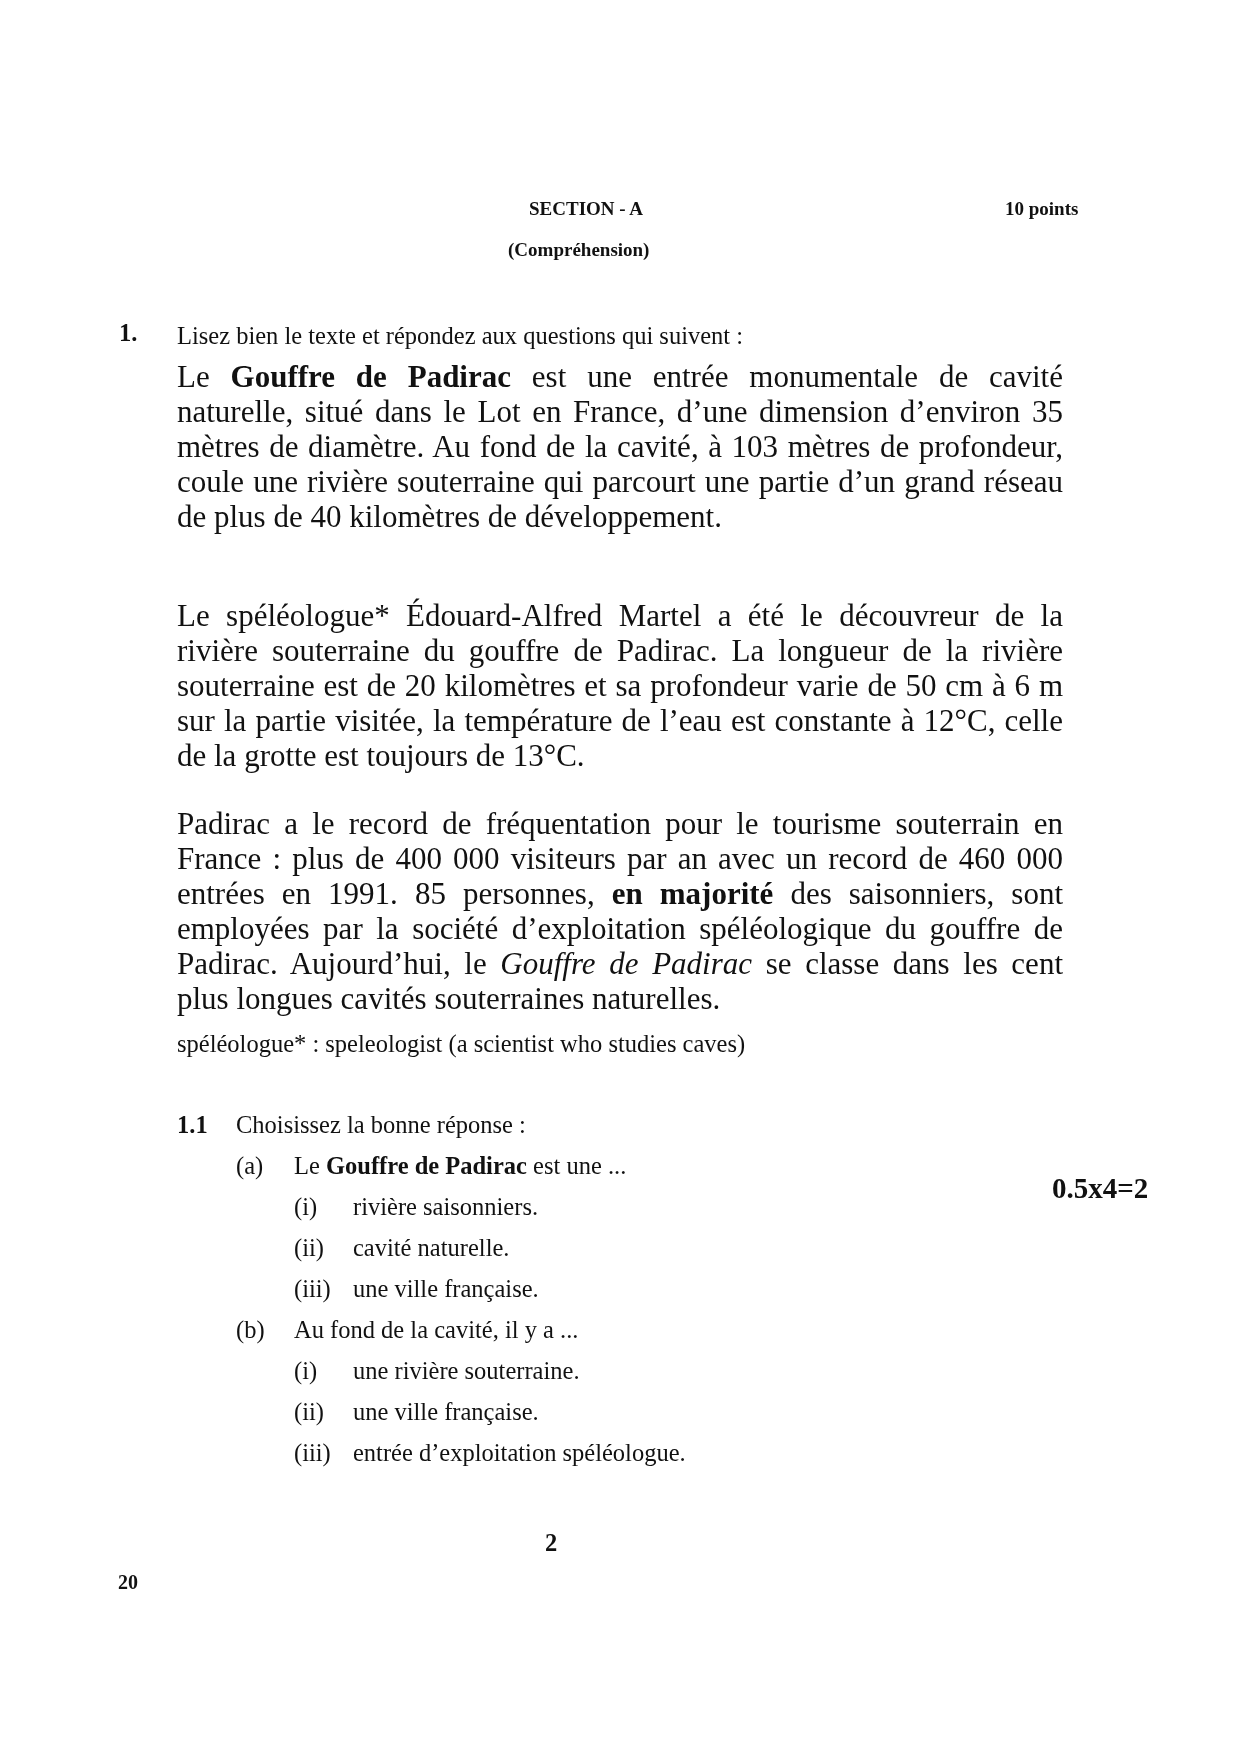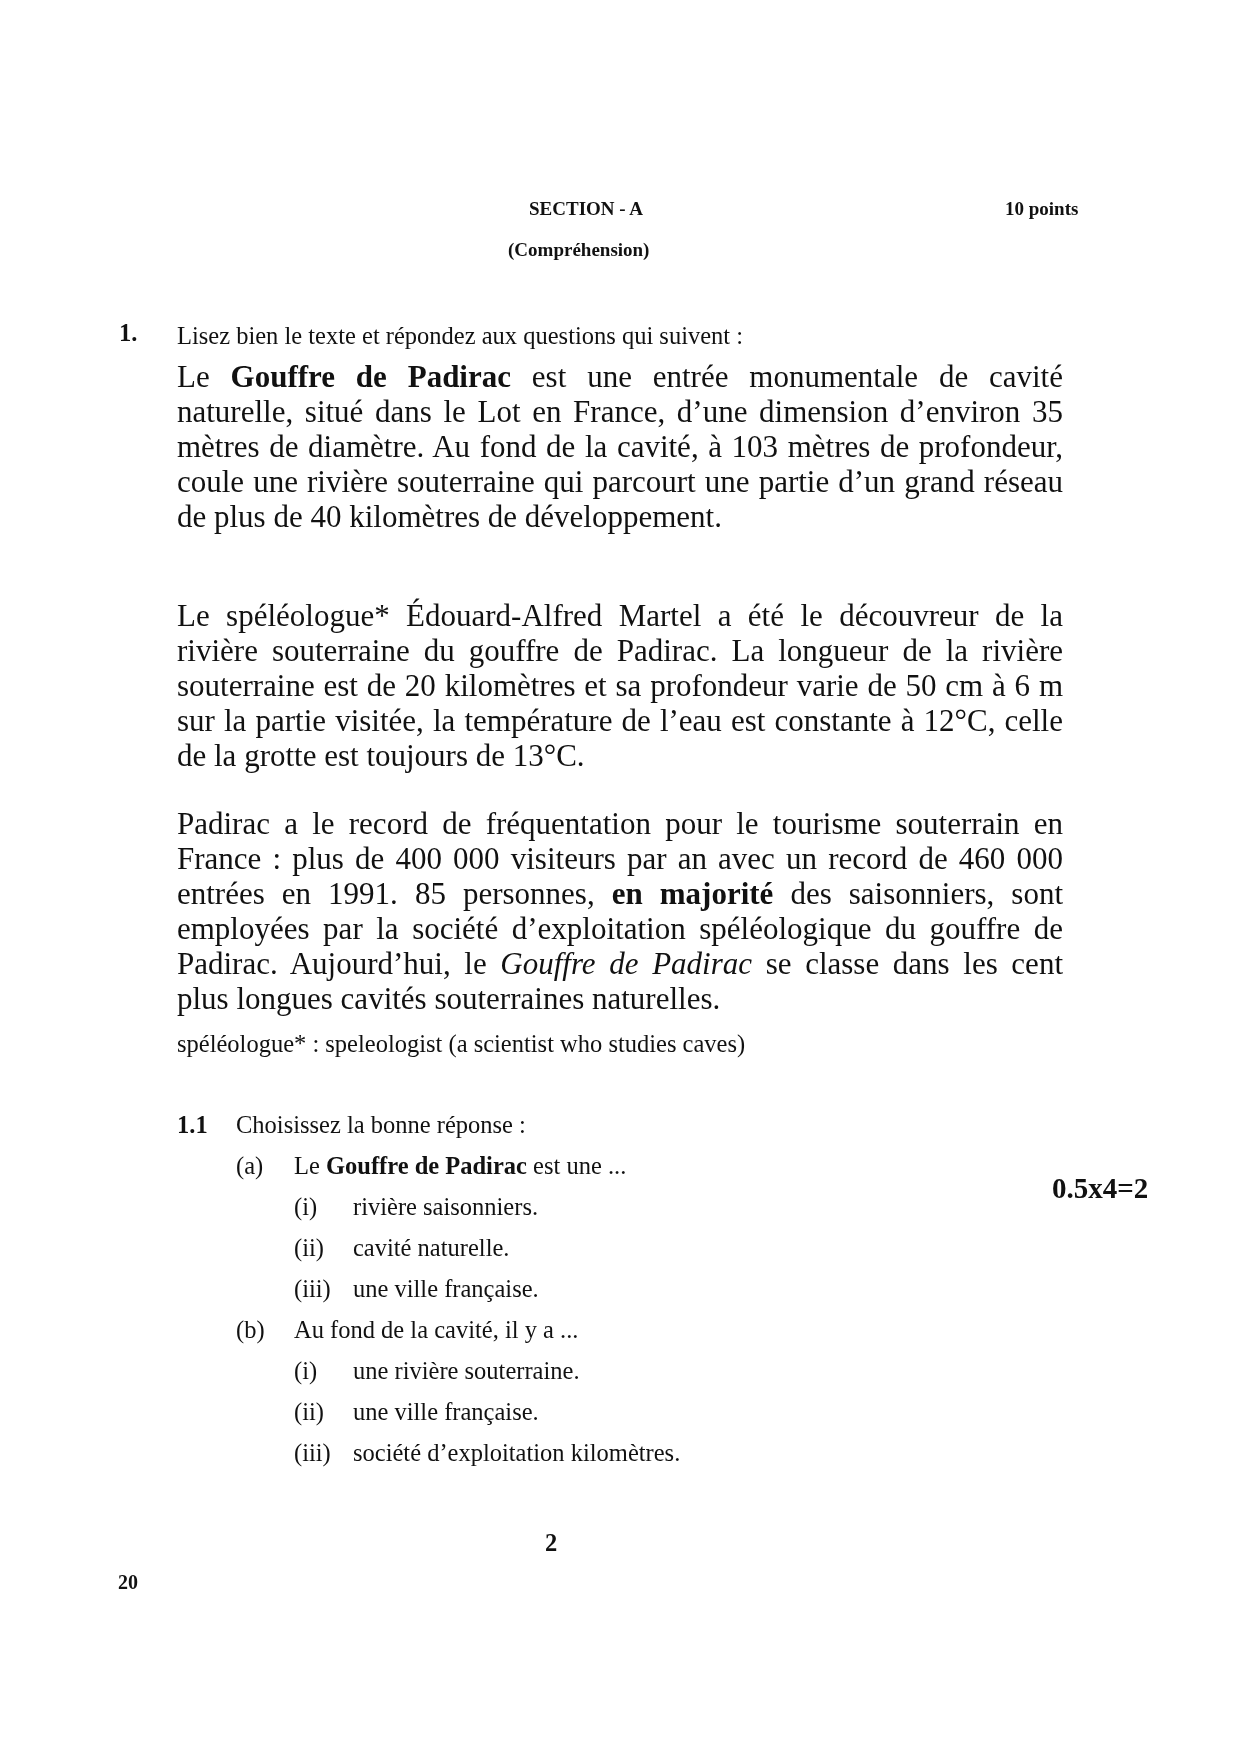--- a/index.html
+++ b/index.html
@@ -49,16 +49,16 @@
 <div class="opt" style="left:353px; top:1271px;">une ville française.</div>
 
 <div class="opt" style="left:236px; top:1312px;">(b)</div>
 <div class="opt" style="left:294px; top:1312px;">Au fond de la cavité, il y a ...</div>
 
 <div class="opt" style="left:294px; top:1353px;">(i)</div>
 <div class="opt" style="left:353px; top:1353px;">une rivière souterraine.</div>
 <div class="opt" style="left:294px; top:1394px;">(ii)</div>
 <div class="opt" style="left:353px; top:1394px;">une ville française.</div>
 <div class="opt" style="left:294px; top:1435px;">(iii)</div>
-<div class="opt" style="left:353px; top:1435px;">société d’exploitation kilomètres.</div>
+<div class="opt" style="left:353px; top:1435px;">entrée d’exploitation spéléologue.</div>
 
 <div class="abs hdr" style="left:118px; top:1529px; font-size:20px;margin-top:42px;">20</div>
 <div class="abs hdr" style="left:545px; top:1529px; font-size:24.5px;">2</div>
 
 </body></html>

